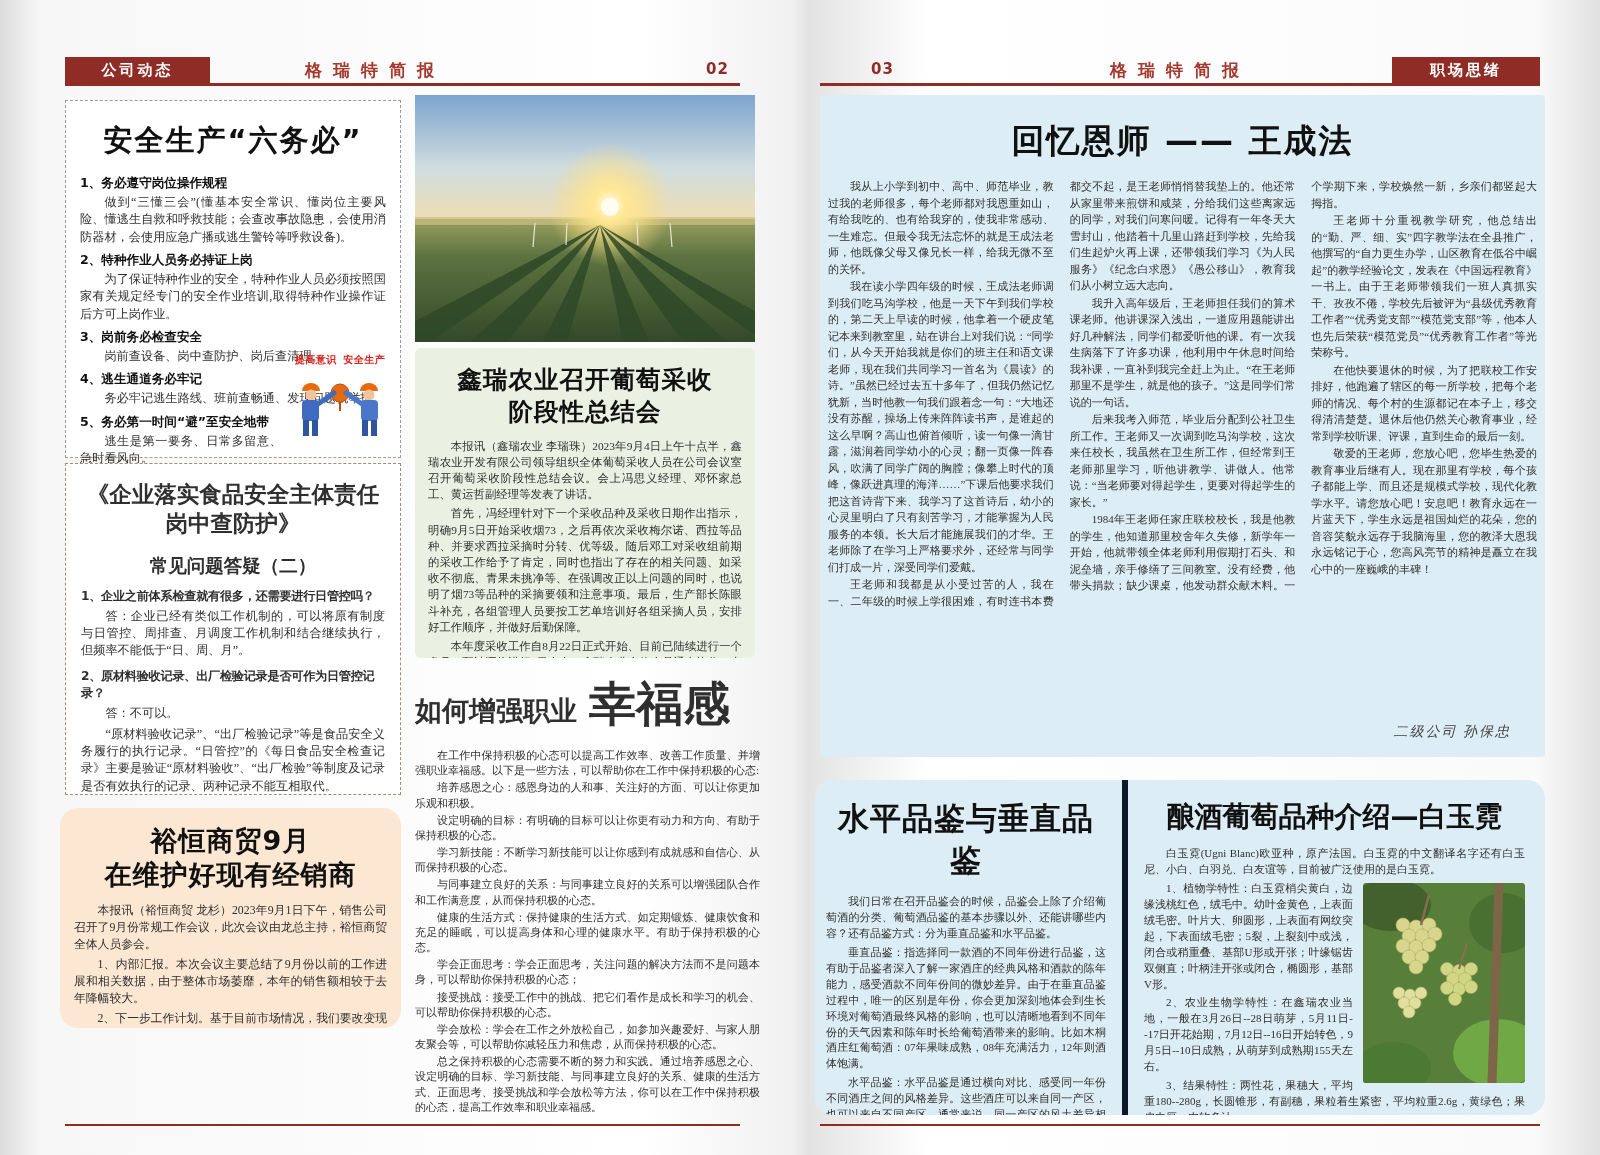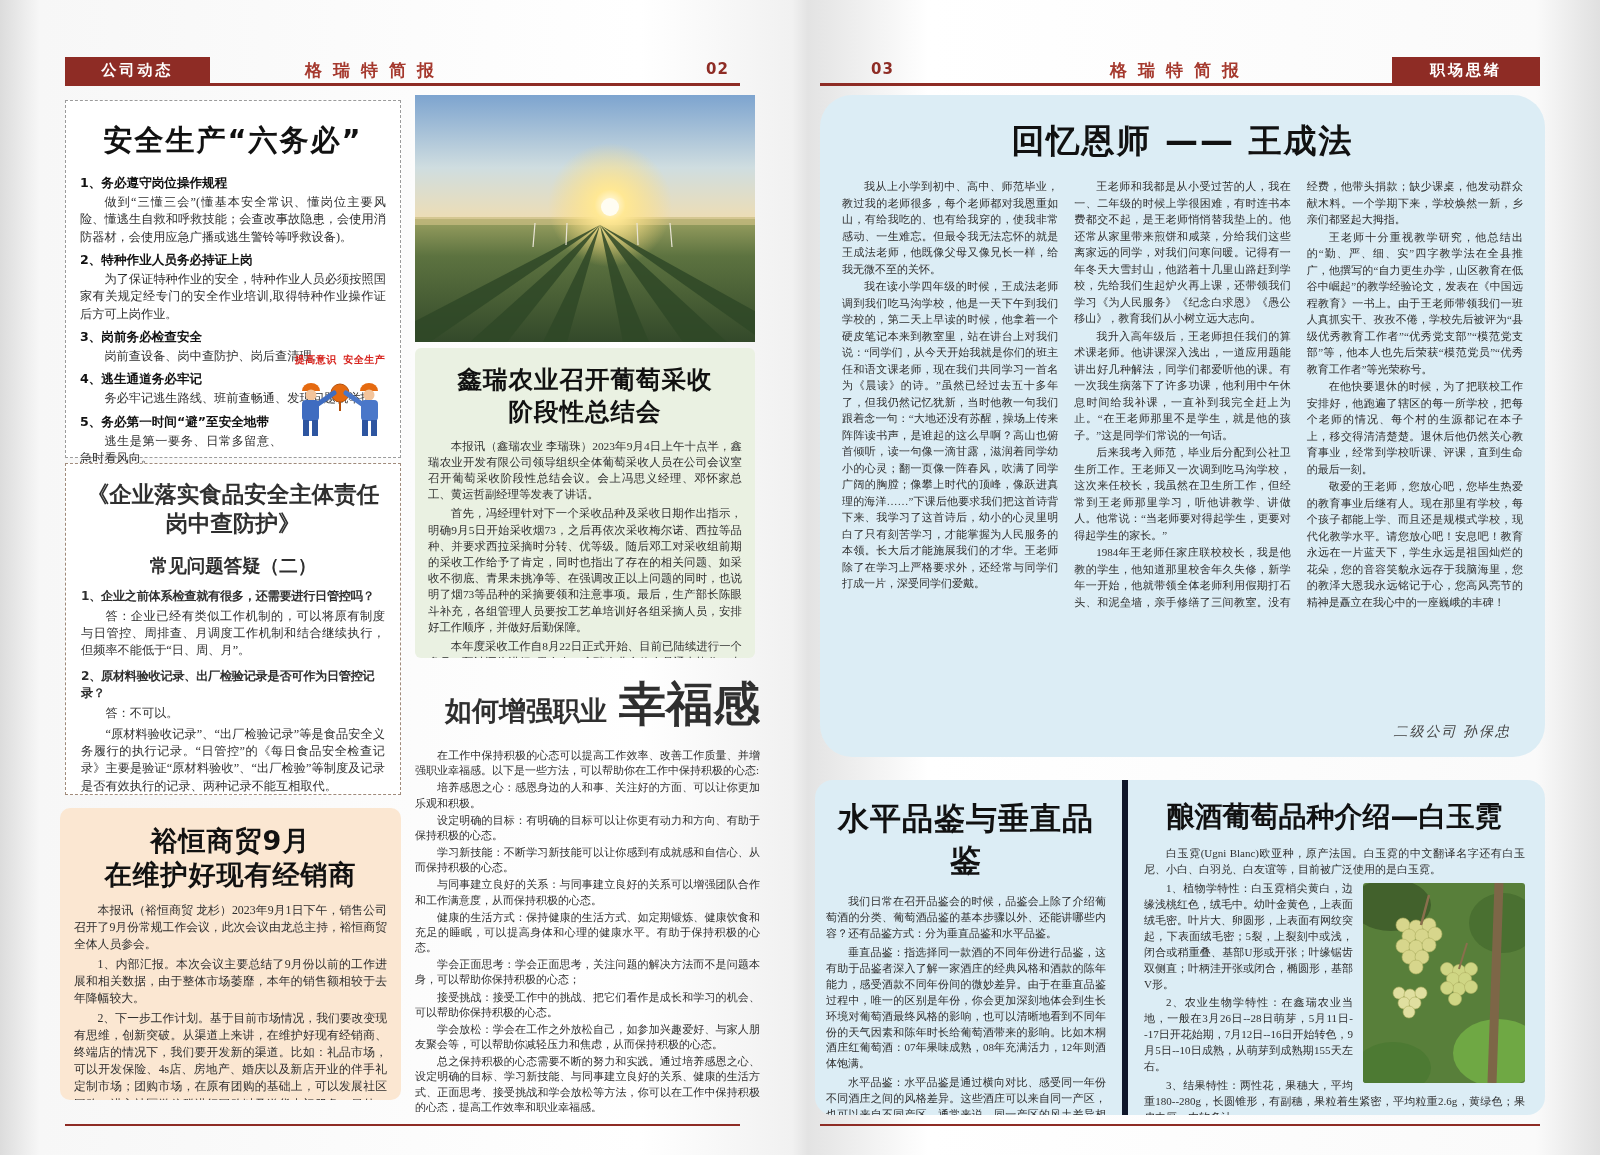--- a/index.html
+++ b/index.html
@@ -30,40 +30,40 @@
   
   #food-box{left:65px;top:463px;width:336px;height:332px;border:1px dashed #a08a7a;background:#fff;
             padding:16px 15px;box-sizing:border-box;}
   #food-box .t{ text-align:center;font-size:22.5px;line-height:1.3;font-weight:bold;
                 font-family:"DejaVu Sans","Liberation Sans",sans-serif;}
   #food-box .sub{text-align:center;font-size:18.5px;font-weight:bold;margin:14px 0 10px 0;
                  font-family:"DejaVu Sans","Liberation Sans",sans-serif;}
   #food-box .q{font-size:12.2px;font-weight:bold;letter-spacing:-0.3px;margin:9px 0 3px 0;
                font-family:"DejaVu Sans","Liberation Sans",sans-serif;}
   
-  #sales-box{left:60px;top:808px;width:341px;height:292px;background:#fbe7d2;border-radius:10px;
+  #sales-box{left:60px;top:808px;width:341px;height:220px;background:#fbe7d2;border-radius:18px;
              padding:16px 14px;box-sizing:border-box;overflow:hidden;}
   #sales-box h2{text-align:center;font-size:27px;line-height:1.25;letter-spacing:1px;margin-bottom:10px;}
   #sales-box .par{font-size:11.8px;line-height:1.45;}
   
   #photo-vineyard{left:415px;top:95px;width:340px;height:247px;overflow:hidden;}
   
   #harvest-box{left:415px;top:348px;width:340px;height:310px;background:#eaf1e2;border-radius:6px;
                padding:16px 13px;box-sizing:border-box;overflow:hidden;}
   #harvest-box h2{text-align:center;font-size:24.5px;line-height:1.3;letter-spacing:1px;margin-bottom:10px;}
   #harvest-box .par{font-size:11.4px;line-height:1.42;}
   
   #happiness-box{left:415px;top:665px;width:345px;height:447px;box-sizing:border-box;overflow:hidden;}
-  #happiness-box .titleline{text-align:right;margin:8px 0 12px 0;white-space:nowrap;}
+  #happiness-box .titleline{text-align:left;margin:8px 0 12px 0;white-space:nowrap;}
   #happiness-box .tsmall{font-size:27px;font-weight:bold;font-family:"DejaVu Sans","Liberation Sans",sans-serif;vertical-align:baseline;}
   #happiness-box .tbig{font-size:47px;font-weight:bold;font-family:"DejaVu Sans","Liberation Sans",sans-serif;margin-left:8px;vertical-align:baseline;}
   #happiness-box .par{font-size:11px;line-height:1.38;margin-bottom:2px;}
   
-  #memoir-box{left:820px;top:95px;width:725px;height:662px;background:#dcedf5;border-radius:32px;
-              padding:20px 22px;box-sizing:border-box;}
+  #memoir-box{left:820px;top:95px;width:725px;height:662px;background:#dcedf5;border-radius:4px;
+              padding:20px 8px;box-sizing:border-box;}
   #memoir-box h2{text-align:center;font-size:33px;letter-spacing:2px;margin:4px 0 14px 0;}
   #memoir-cols{column-count:3;column-gap:16px;height:548px;overflow:hidden;}
   #memoir-cols .par{font-size:11px;line-height:1.5;margin-bottom:1px;}
   #memoir-byline{position:absolute;right:34px;bottom:16px;}
   
   #bottom-box{left:815px;top:780px;width:730px;height:335px;background:#dcedf5;border-radius:18px;
               box-sizing:border-box;display:flex;overflow:hidden;}
   #tasting-col{width:313px;padding:18px 16px 12px 11px;border-right:6px solid #0f172a;box-sizing:border-box;}
   #grape-col{flex:1;padding:18px 20px 12px 16px;box-sizing:border-box;}
   #tasting-col h2{font-size:31px;letter-spacing:1px;text-align:center;margin-bottom:12px;}

